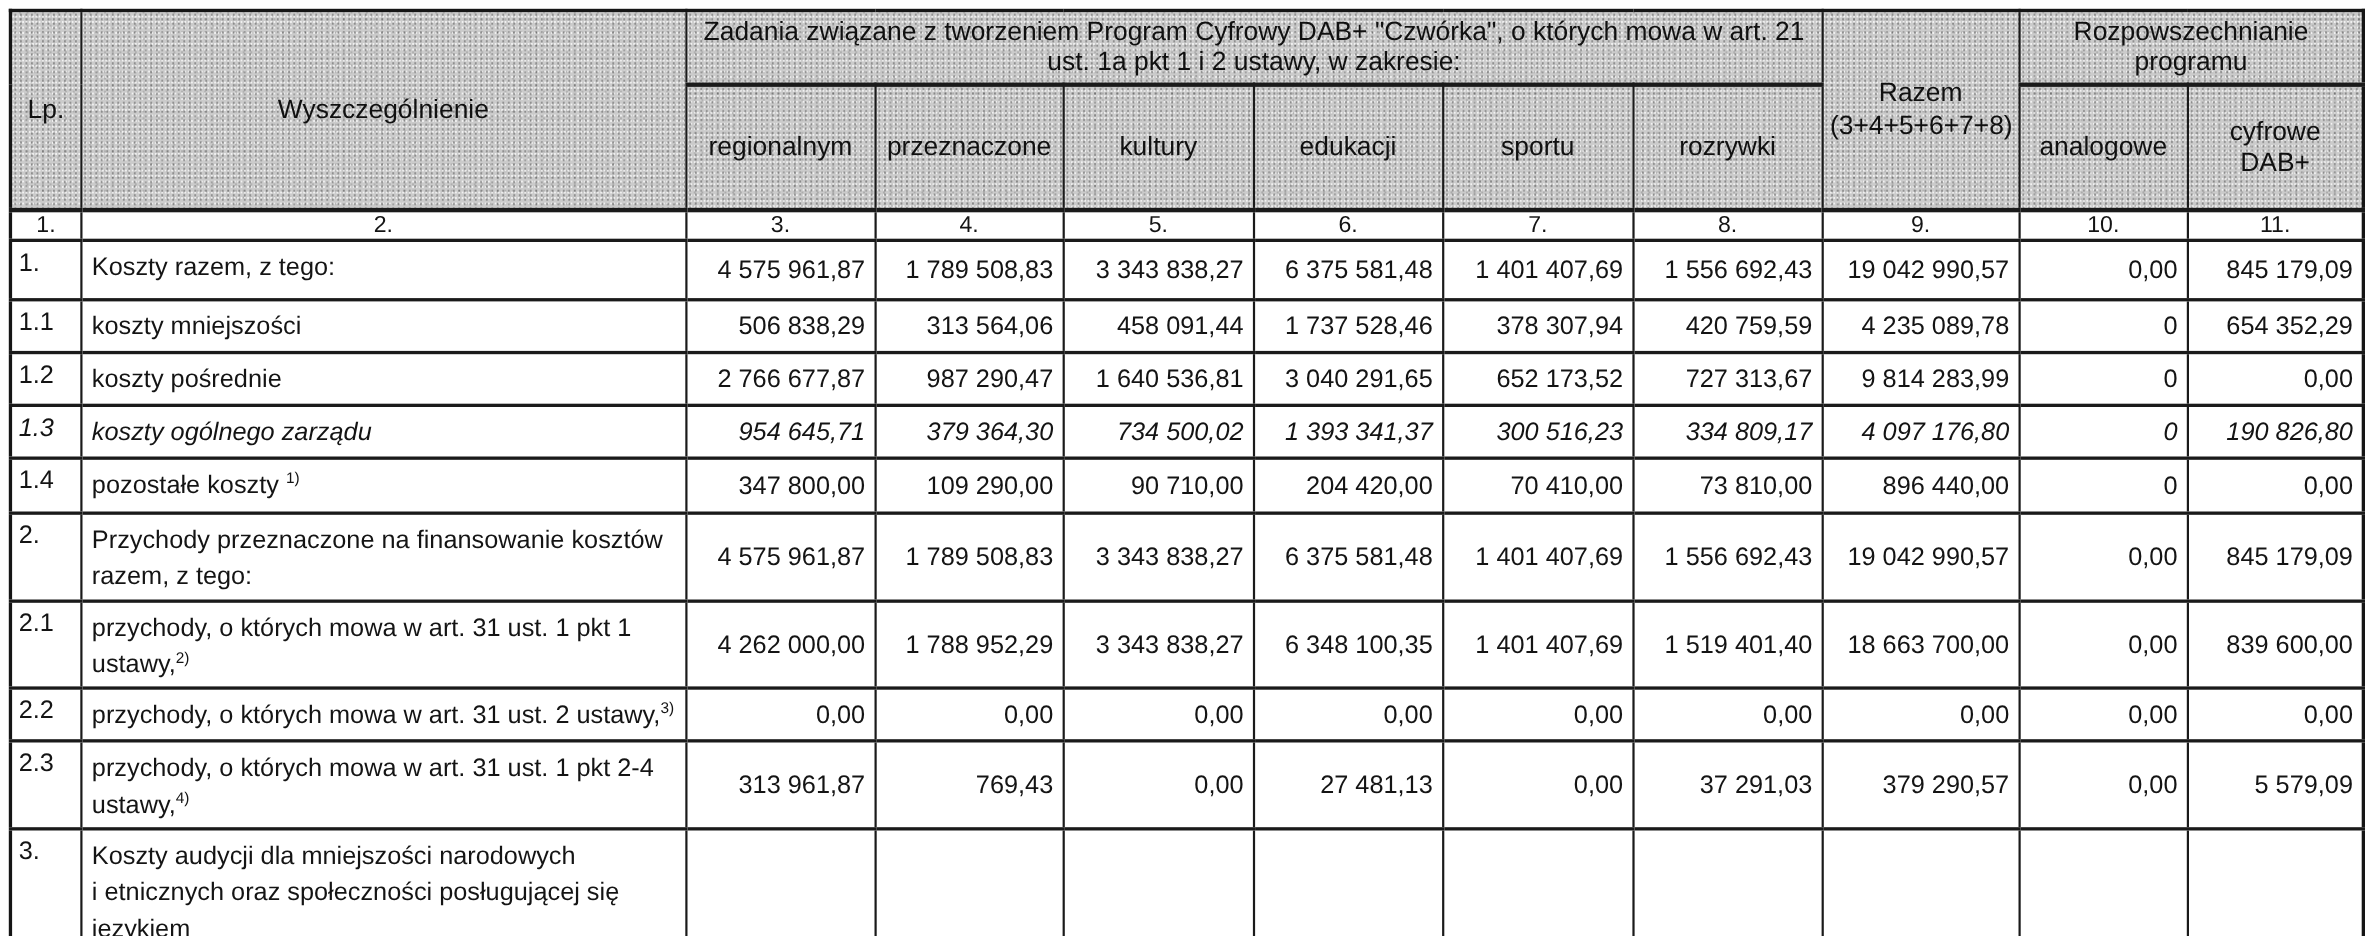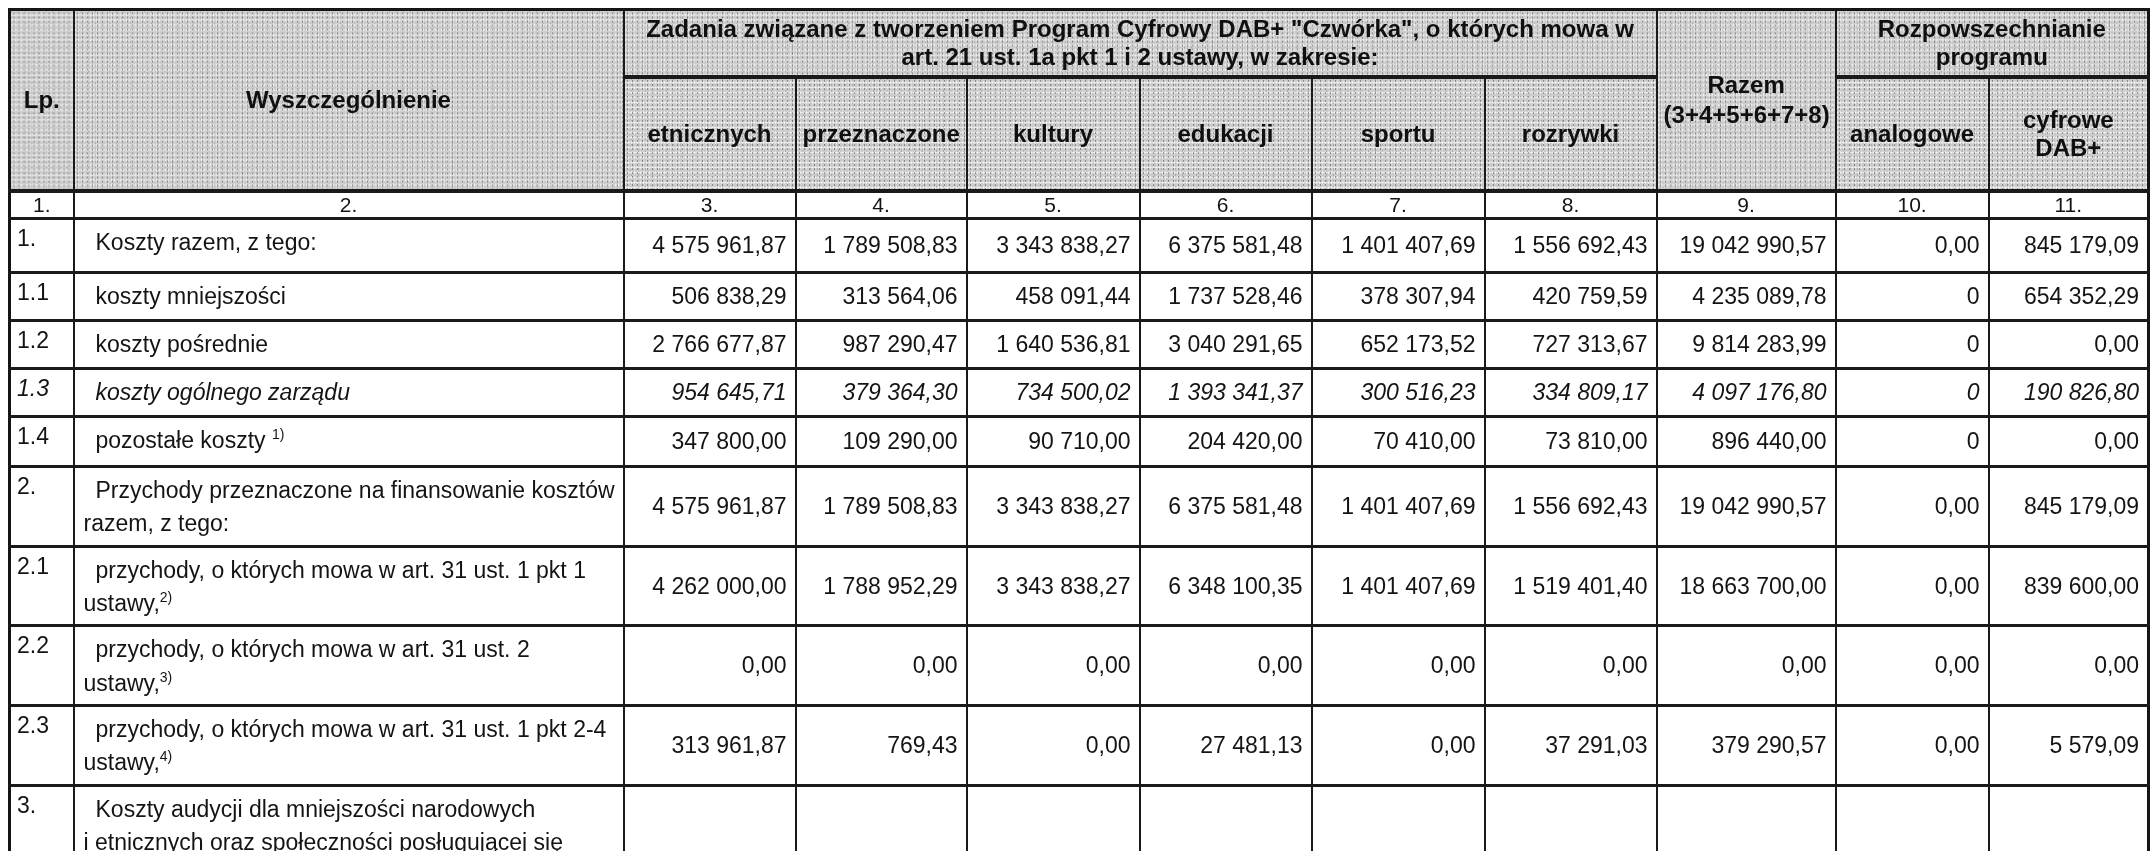--- a/index.html
+++ b/index.html
@@ -15,35 +15,35 @@
   thead tr.hA th, thead tr.hB th {
     background-color:#cbcbcb;
     background-image:
       radial-gradient(circle, rgba(30,30,30,0.38) 0.8px, transparent 1.1px),
       radial-gradient(circle, rgba(255,255,255,0.75) 0.9px, transparent 1.2px),
       radial-gradient(circle, rgba(60,60,60,0.22) 0.8px, transparent 1.1px);
     background-size:5px 4px, 3px 5px, 7px 6px;
     background-position:0 0, 2px 1px, 3px 3px;
   }
 
-  thead th { font-weight:bold; font-size:24px; text-align:center;
+  thead th { font-weight:normal; font-size:24px; text-align:center;
              vertical-align:middle; padding:4px 6px; color:#101010; }
   tr.hA { height:60px; }
   tr.hB { height:114px; }
   tr.hA th { border-bottom-width:4px; }
   .razem-cell div { line-height:1.25; }
 
   tr.numrow { height:26px; background:#fff; }
   tr.numrow td { font-size:21px; text-align:center; vertical-align:middle;
                  padding:0; border-top-width:4px; border-bottom-width:3px; }
 
   tbody td { border-width:3px 2px; font-size:23px; }
   td.lp  { vertical-align:top; text-align:left; padding:5px 2px 0 6px; }
   td.lbl { vertical-align:top; text-align:left; padding:6px 6px 4px 9px; line-height:1.45; }
-  td.lbl .pre { white-space:pre-line;margin-left:12px; }
+  td.lbl .pre { white-space:pre-line; }
   td.val { text-align:right; vertical-align:middle; padding:2px 8px 2px 2px; }
   tr.bold td.val { font-weight:normal; }
   sup { font-size:14px; line-height:0; }
 
   tbody tr:nth-child(1)  { height:54px; }
   tbody tr:nth-child(2)  { height:48px; }
   tbody tr:nth-child(3)  { height:48px; }
   tbody tr:nth-child(4)  { height:48px;font-style:italic; }
   tbody tr:nth-child(5)  { height:50px; }
   tbody tr:nth-child(6)  { height:64px; }
@@ -76,21 +76,21 @@
         <th rowspan="2">Lp.</th>
         <th rowspan="2">Wyszczególnienie</th>
         <th colspan="6">Zadania związane z tworzeniem Program Cyfrowy DAB+ "Czwórka", o których mowa w art. 21 ust. 1a pkt 1 i 2 ustawy, w zakresie:</th>
         <th rowspan="2" class="razem-cell">
           <div>Razem</div>
           <div>(3+4+5+6+7+8)</div>
         </th>
         <th colspan="2">Rozpowszechnianie programu</th>
       </tr>
       <tr class="hB">
-        <th>etnicznych</th>
+        <th>regionalnym</th>
         <th>przeznaczone</th>
         <th>kultury</th>
         <th>edukacji</th>
         <th>sportu</th>
         <th>rozrywki</th>
         <th>analogowe</th>
         <th>cyfrowe DAB+</th>
       </tr>
       <tr class="numrow">
         <td>1.</td>

